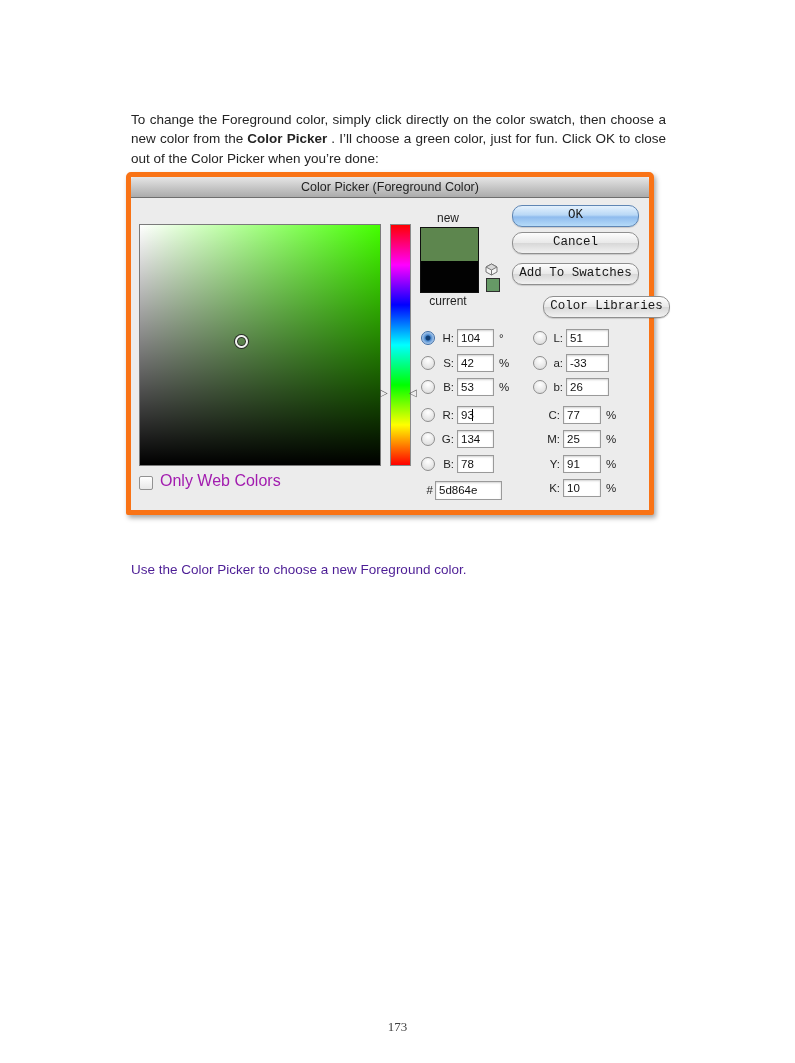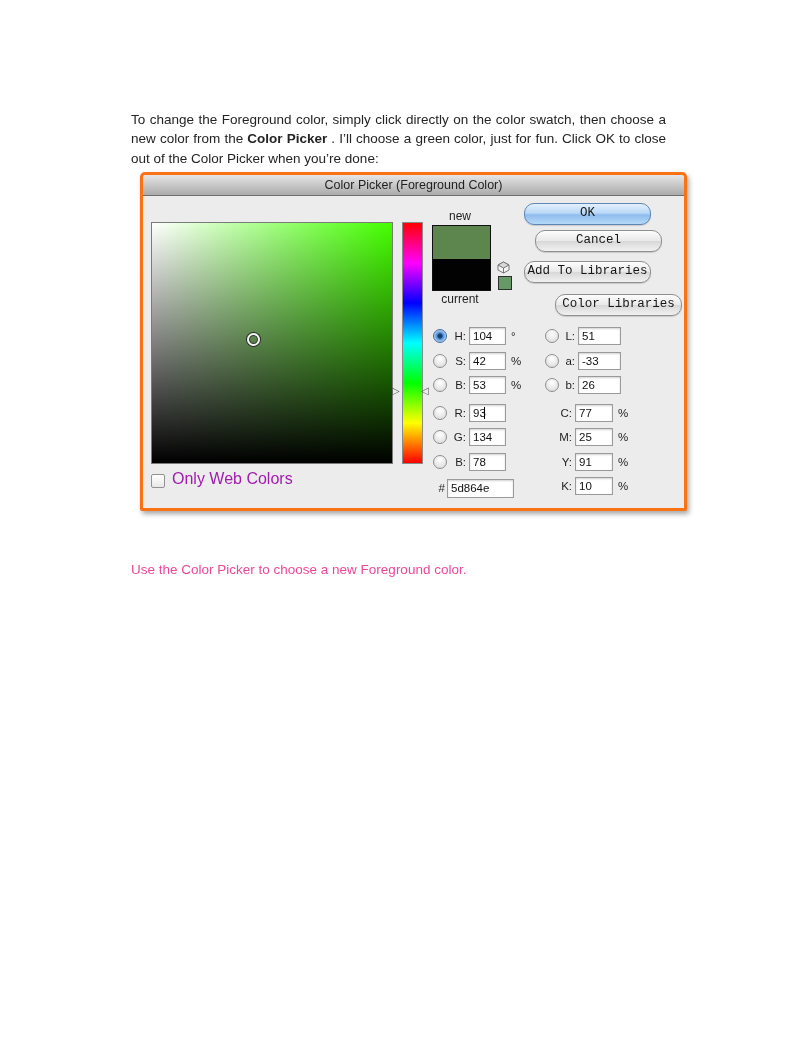--- a/index.html
+++ b/index.html
@@ -4,29 +4,29 @@
 <style>
   html,body{margin:0;padding:0;}
   body{background:#ffffff;width:795px;height:1063px;position:relative;
        font-family:"Liberation Sans", sans-serif;color:#202020;}
   .page{position:absolute;inset:0;background:#fff;}
 
   
   .para{position:absolute;left:131px;width:535px;font-size:13.5px;line-height:19.5px;
         text-align:justify;color:#242424;}
   .p1{top:96px;}
-  .caption{position:absolute;left:131px;top:548px;width:535px;font-size:13.5px;color:#ec4899;}
+  .caption{position:absolute;left:131px;top:548px;width:535px;font-size:13.5px;color:#4c1d95;}
   .p2{top:581px;}
   .pagenum{position:absolute;left:0;top:1019px;width:795px;text-align:center;
            font-family:"Liberation Serif", serif;font-size:13px;color:#3f3f3f;}
 
   
-  .dialog{position:absolute;left:140px;top:172px;width:518px;height:333px;
-          background:#ececec;border:3px solid #f97316;border-radius:5px 5px 2px 2px;
-          box-shadow:2px 3px 5px rgba(0,0,0,0.35);padding-left:23px;}
+  .dialog{position:absolute;left:126px;top:172px;width:518px;height:333px;
+          background:#ececec;border:5px solid #f97316;border-radius:5px 5px 2px 2px;
+          box-shadow:2px 3px 5px rgba(0,0,0,0.35);}
   .titlebar{position:absolute;left:0;top:0;width:100%;height:20px;
             background:linear-gradient(#e6e6e6,#c2c2c2 60%,#ababab);
             border-bottom:1px solid #6e6e6e;border-radius:4px 4px 0 0;
             text-align:center;font-size:12.5px;line-height:20px;color:#1f1f1f;}
 
   
   .colorfield{position:absolute;left:8px;top:47px;width:240px;height:240px;
               border:1px solid #7a7a7a;box-sizing:content-box;
               background:linear-gradient(to bottom, rgba(0,0,0,0) 0%, #000 100%),
                          linear-gradient(to right, #ffffff 0%, hsl(104,100%,50%) 100%);}
@@ -54,21 +54,21 @@
   .websafe{position:absolute;left:355px;top:101px;width:12px;height:12px;border:1px solid #2e2e2e;}
 
   
   .btn{position:absolute;left:381px;width:125px;height:20px;border-radius:10px;
        font-size:12.5px;line-height:19px;text-align:center;color:#161616;
        border:1px solid #8f8f8f;
        background:linear-gradient(#fdfdfd,#e9e9e9 48%,#d8d8d8 52%,#f1f1f1);
        box-shadow:0 1px 1px rgba(0,0,0,0.15);cursor:default;font-family:Liberation Mono, monospace;}
   .btn.ok{top:28px;border-color:#5f86b4;
           background:linear-gradient(#e4f1fd,#b9d8f6 45%,#8fbbee 55%,#b5dbf8);}
-  .btn.cancel{top:55px;margin-left:11px;}
+  .btn.cancel{top:55px;}
   .btn.add{top:86px;}
   .btn.lib{top:119px;margin-left:31px;}
 
   
   .frow{position:absolute;display:flex;align-items:center;height:18px;font-size:11.5px;color:#1f1f1f;}
   .radio{width:12px;height:12px;border-radius:50%;border:1px solid #8e8e8e;flex:0 0 auto;
          background:radial-gradient(circle at 50% 30%, #ffffff, #d7d7d7);}
   .radio.sel{border-color:#3f6ea6;
              background:radial-gradient(circle, #123f74 0 2px, #4d8bd0 3px, #cfe2f7 7px);}
   .flabel{display:inline-block;text-align:right;margin-right:3px;}
@@ -117,21 +117,21 @@
       <svg width="13" height="13" viewBox="0 0 13 13">
         <polygon points="6.5,1 12,4 12,9 6.5,12 1,9 1,4" fill="#f4f4f4" stroke="#767676" stroke-width="1"></polygon>
         <polygon points="6.5,1 12,4 6.5,7 1,4" fill="#d9d9d9" stroke="#767676" stroke-width="1"></polygon>
         <line x1="6.5" y1="7" x2="6.5" y2="12" stroke="#767676" stroke-width="1"></line>
       </svg>
     </div>
     <div class="websafe" style="background: rgb(102, 153, 102);"></div>
 
     <div class="btn ok">OK</div>
     <div class="btn cancel">Cancel</div>
-    <div class="btn add">Add To Libraries</div>
+    <div class="btn add">Add To Swatches</div>
     <div class="btn lib">Color Libraries</div>
 
     <div class="frow" style="left:290px;top:152px;">
       <span class="radio sel"></span>
       <span class="flabel lab-l">H:</span>
       <input class="tin w36" value="104" style="">
       <span class="suffix">°</span>
     </div>
     <div class="frow" style="left:290px;top:177px;">
       <span class="radio"></span>
@@ -204,14 +204,15 @@
 
     <div class="owc">
       <span class="checkbox"></span>
       <span>Only Web Colors</span>
     </div>
   </div>
 
   <p class="caption">Use the Color Picker to choose a new Foreground color.</p>
 
 
+  <div class="pagenum">173</div>
 
 </div>
 
 </body></html>

